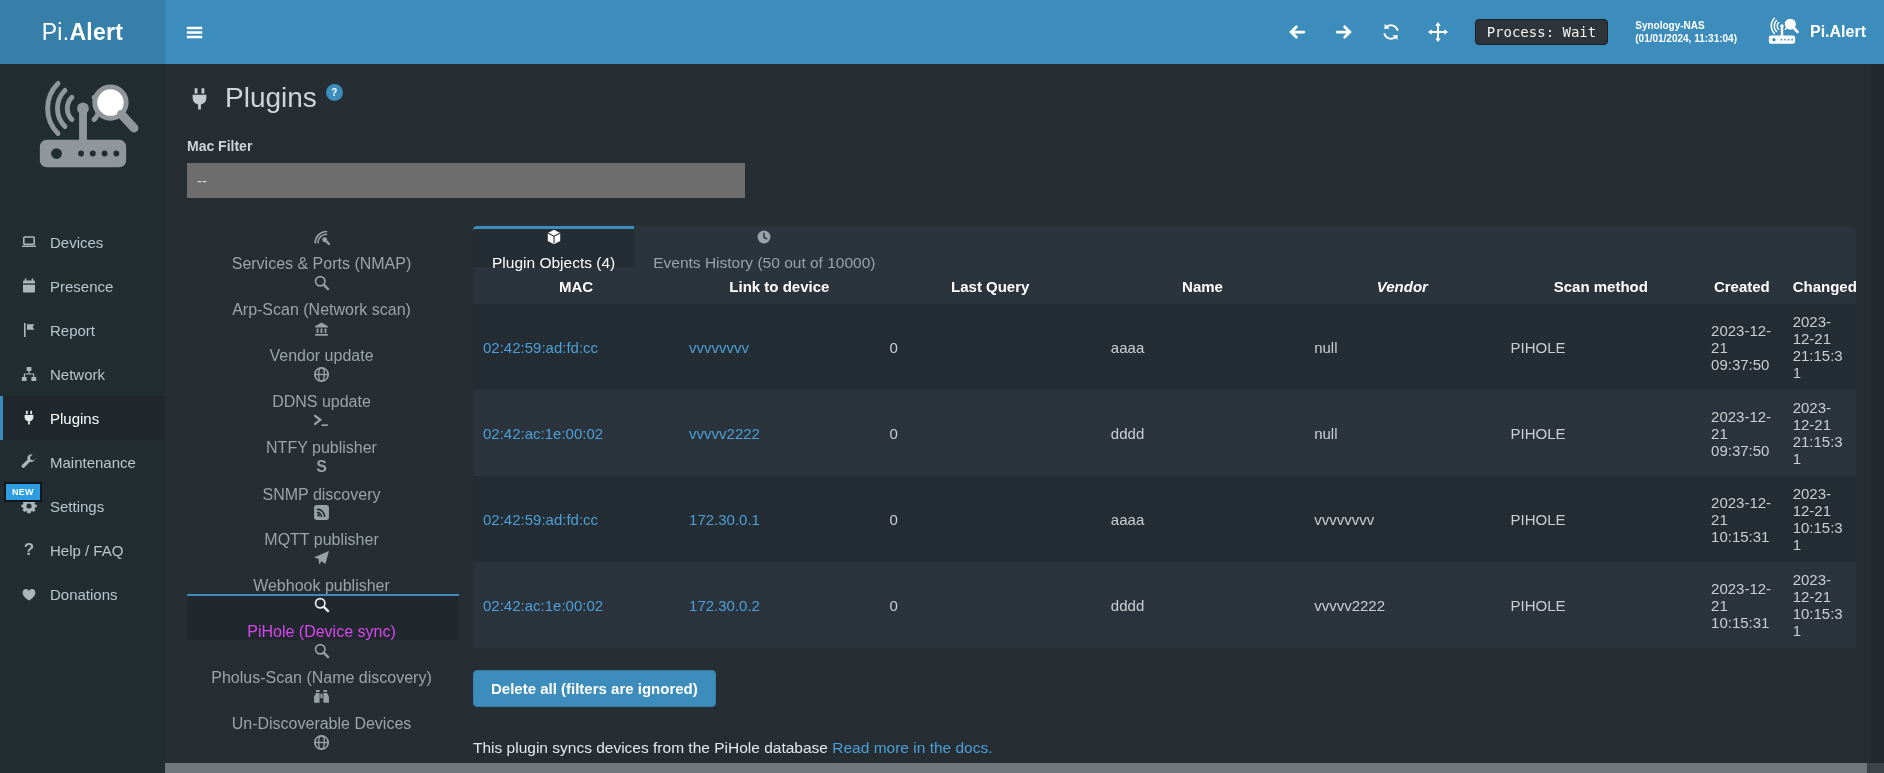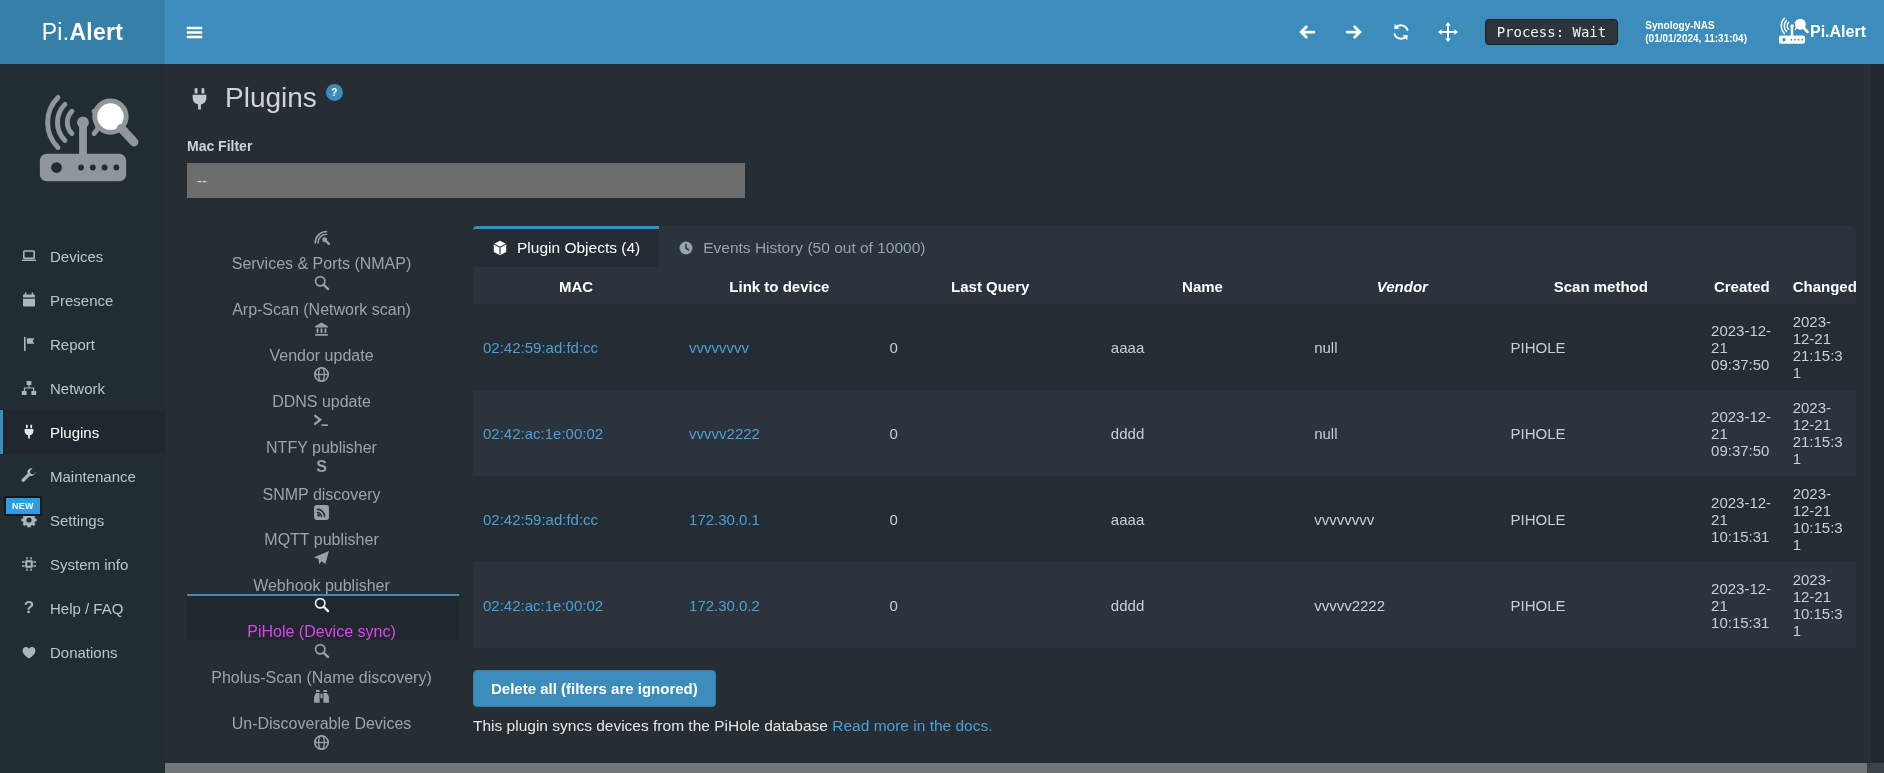--- a/index.html
+++ b/index.html
@@ -24,26 +24,26 @@
   .brand{width:165px; background:var(--header-brand); color:#fff; display:flex; align-items:center; justify-content:center; font-size:23px; letter-spacing:.3px; cursor:pointer;}
   .brand b{font-weight:bold;}
   .topbar{flex:1; background:var(--header); display:flex; align-items:center; padding:0 18px 0 20px;}
   .hamburger{color:#fff; cursor:pointer;}
   .hamburger svg{width:19px; height:19px;}
   .top-right{margin-left:auto; display:flex; align-items:center; gap:27px; color:#fff;}
   .top-right .icon{cursor:pointer;}
   .top-right .icon svg{width:20px; height:20px;}
   .proc-badge{font-family:"DejaVu Sans Mono", monospace; font-size:14px; background:#2e353a; border:1px solid #181e22; border-radius:4px; padding:4px 11px; color:#f2f2f2; white-space:nowrap;}
   .host-block{font-size:10px; font-weight:bold; line-height:1.35; white-space:nowrap;}
-  .app-ident{display:flex; align-items:center; cursor:pointer;}
+  .app-ident{display:flex; align-items:center; gap:10px; cursor:pointer;}
   .app-ident .logo-svg{width:36px; height:31px; color:#fff;}
   .app-name{font-size:16px; font-weight:bold;}
 
   
-  aside{position:absolute; left:0; top:54px; bottom:0; width:165px; background:var(--sidebar);}
+  aside{position:absolute; left:0; top:40px; bottom:0; width:165px; background:var(--sidebar);}
   .side-logo{height:180px; display:flex; align-items:center; justify-content:center; color:#8f979c;}
   .side-logo svg{width:118px; height:102px;}
   .side-item{height:44px; display:flex; align-items:center; gap:12px; padding:0 10px 0 17px; color:#b8c7ce; font-size:15px; cursor:pointer; border-left:3px solid transparent;}
   .side-item .icon{width:18px; color:#aab6bc;}
   .side-item.active{background:var(--active-item-bg); border-left-color:var(--accent); color:#fff;}
   .side-item.active .icon{color:#e4e9ec;}
   .new-badge{position:absolute; left:4px; top:442px; background:var(--new-badge); color:#fff; font-size:9px; font-weight:bold; padding:3px 6px; border:2px solid #10161a; letter-spacing:.3px; z-index:6;}
 
   
   main{margin-left:165px; height:calc(773px - 54px); padding:12px 0 0 22px; position:relative; overflow:hidden;}
@@ -61,38 +61,38 @@
   .pn-item .icon{width:19px; color:#97a1a8;}
   .pn-item .icon svg{width:17px; height:17px;}
   .pn-item.active{background:var(--active-item-bg); border-top-color:var(--accent); color:#d946ef;}
   .pn-item.active .icon{color:#e8ecee;}
   .ticon.s-letter{font-size:16px;}
   .ticon.qmark{font-size:17px;}
 
   .rightcol{flex:1; margin-left:14px; margin-right:28px; min-width:0;}
   .panel{background:var(--panel-bg); border-radius:5px 5px 0 0;}
   .tabs{display:flex; height:41px;}
-  .tab{display:flex; align-items:center; gap:9px; padding:0 19px; font-size:15.5px; color:#98a2a9; cursor:pointer; border-top:3px solid transparent;}
+  .tab{display:flex; align-items:center; gap:9px; padding:0 19px; font-size:15.5px; color:#98a2a9; cursor:pointer; border-top:3px solid transparent;flex-direction:column;}
   .tab .icon{color:#98a2a9;}
   .tab.active{background:var(--row-odd); border-top-color:var(--accent); color:#fff; border-radius:4px 0 0 0;}
   .tab.active .icon{color:#fff;}
 
   table{width:100%; border-collapse:collapse; table-layout:fixed; font-size:15px;}
   th{font-weight:bold; color:#fff; text-align:center; padding:11px 10px 9px 10px;}
   th:nth-child(1){width:14.9%;} th:nth-child(2){width:14.5%;} th:nth-child(3){width:16.0%;}
   th:nth-child(4){width:14.7%;} th:nth-child(5){width:14.2%;font-style:italic;} th:nth-child(6){width:14.5%;}
   th:nth-child(7){width:5.9%;}  th:nth-child(8){width:5.3%;}
   td{padding:9px 10px; color:#c9ced3; vertical-align:middle; word-wrap:break-word;}
   tr.odd{background:var(--row-odd);}
   tr.even{background:var(--panel-bg);}
   tbody tr{height:53px;}
   a.cell-link{color:var(--link); text-decoration:none; cursor:pointer;}
 
   .delete-btn{margin-top:22px; background:var(--button); border:1px solid #367fa9; color:#fff; font-size:15px; font-family:"Liberation Sans", sans-serif; padding:9px 17px; border-radius:4px; cursor:pointer; font-weight:bold;}
-  .note{margin-top:10px; font-size:15.5px; color:#e4e7ea;}
+  .note{margin-top:32px; font-size:15.5px; color:#e4e7ea;}
   .note a{color:var(--link); text-decoration:none; cursor:pointer;}
 
   
   .hscroll{position:absolute; left:165px; right:0; bottom:0; height:10px; background:#3c4449;}
   .hscroll .thumb{height:100%; width:99%; background:#70767a;}
   .vscroll{position:absolute; right:0; top:54px; bottom:10px; width:13px; background:#22292e;}
 </style>
 </head>
 <body>
 
@@ -232,30 +232,20 @@
         </span>
         <span>Maintenance</span>
       </div>
       <div class="side-item">
         <span class="icon">
           <svg viewBox="0 0 16 16" fill="currentColor">
             <path fill-rule="evenodd" d="M6.3 15.2l-.3-1.7a5.2 5.2 0 0 1-1.2-.5l-1.4 1-1.9-1.9 1-1.4a5.2 5.2 0 0 1-.5-1.2L.3 9.2V6.8l1.7-.3a5.2 5.2 0 0 1 .5-1.2l-1-1.4 1.9-1.9 1.4 1a5.2 5.2 0 0 1 1.2-.5l.3-1.7h3.4l.3 1.7a5.2 5.2 0 0 1 1.2.5l1.4-1 1.9 1.9-1 1.4a5.2 5.2 0 0 1 .5 1.2l1.7.3v2.4l-1.7.3a5.2 5.2 0 0 1-.5 1.2l1 1.4-1.9 1.9-1.4-1a5.2 5.2 0 0 1-1.2.5l-.3 1.7zM8 10.6A2.6 2.6 0 1 0 8 5.4a2.6 2.6 0 0 0 0 5.2z"></path>
           </svg>
         </span>
         <span>Settings</span>
-      </div>
-      <div class="side-item">
-        <span class="icon">
-          <svg viewBox="0 0 16 16" fill="currentColor">
-            <rect x="4.2" y="4.2" width="7.6" height="7.6" rx="1"></rect>
-            <rect x="6.3" y="6.3" width="3.4" height="3.4" fill="#222d32"></rect>
-            <path d="M5.3 1h1.4v2.6H5.3zM9.3 1h1.4v2.6H9.3zM5.3 12.4h1.4V15H5.3zM9.3 12.4h1.4V15H9.3zM1 5.3h2.6v1.4H1zM1 9.3h2.6v1.4H1zM12.4 5.3H15v1.4h-2.6zM12.4 9.3H15v1.4h-2.6z"></path>
-          </svg>
-        </span>
-        <span>System info</span>
       </div>
       <div class="side-item">
         <span class="icon ticon qmark">?</span>
         <span>Help / FAQ</span>
       </div>
       <div class="side-item">
         <span class="icon">
           <svg viewBox="0 0 16 16" fill="currentColor">
             <path d="M8 14.4C4.9 12.4 1.6 9.8 1.6 6.4a3.4 3.4 0 0 1 6.4-1.6A3.4 3.4 0 0 1 14.4 6.4c0 3.4-3.3 6-6.4 8z"></path>
           </svg>

